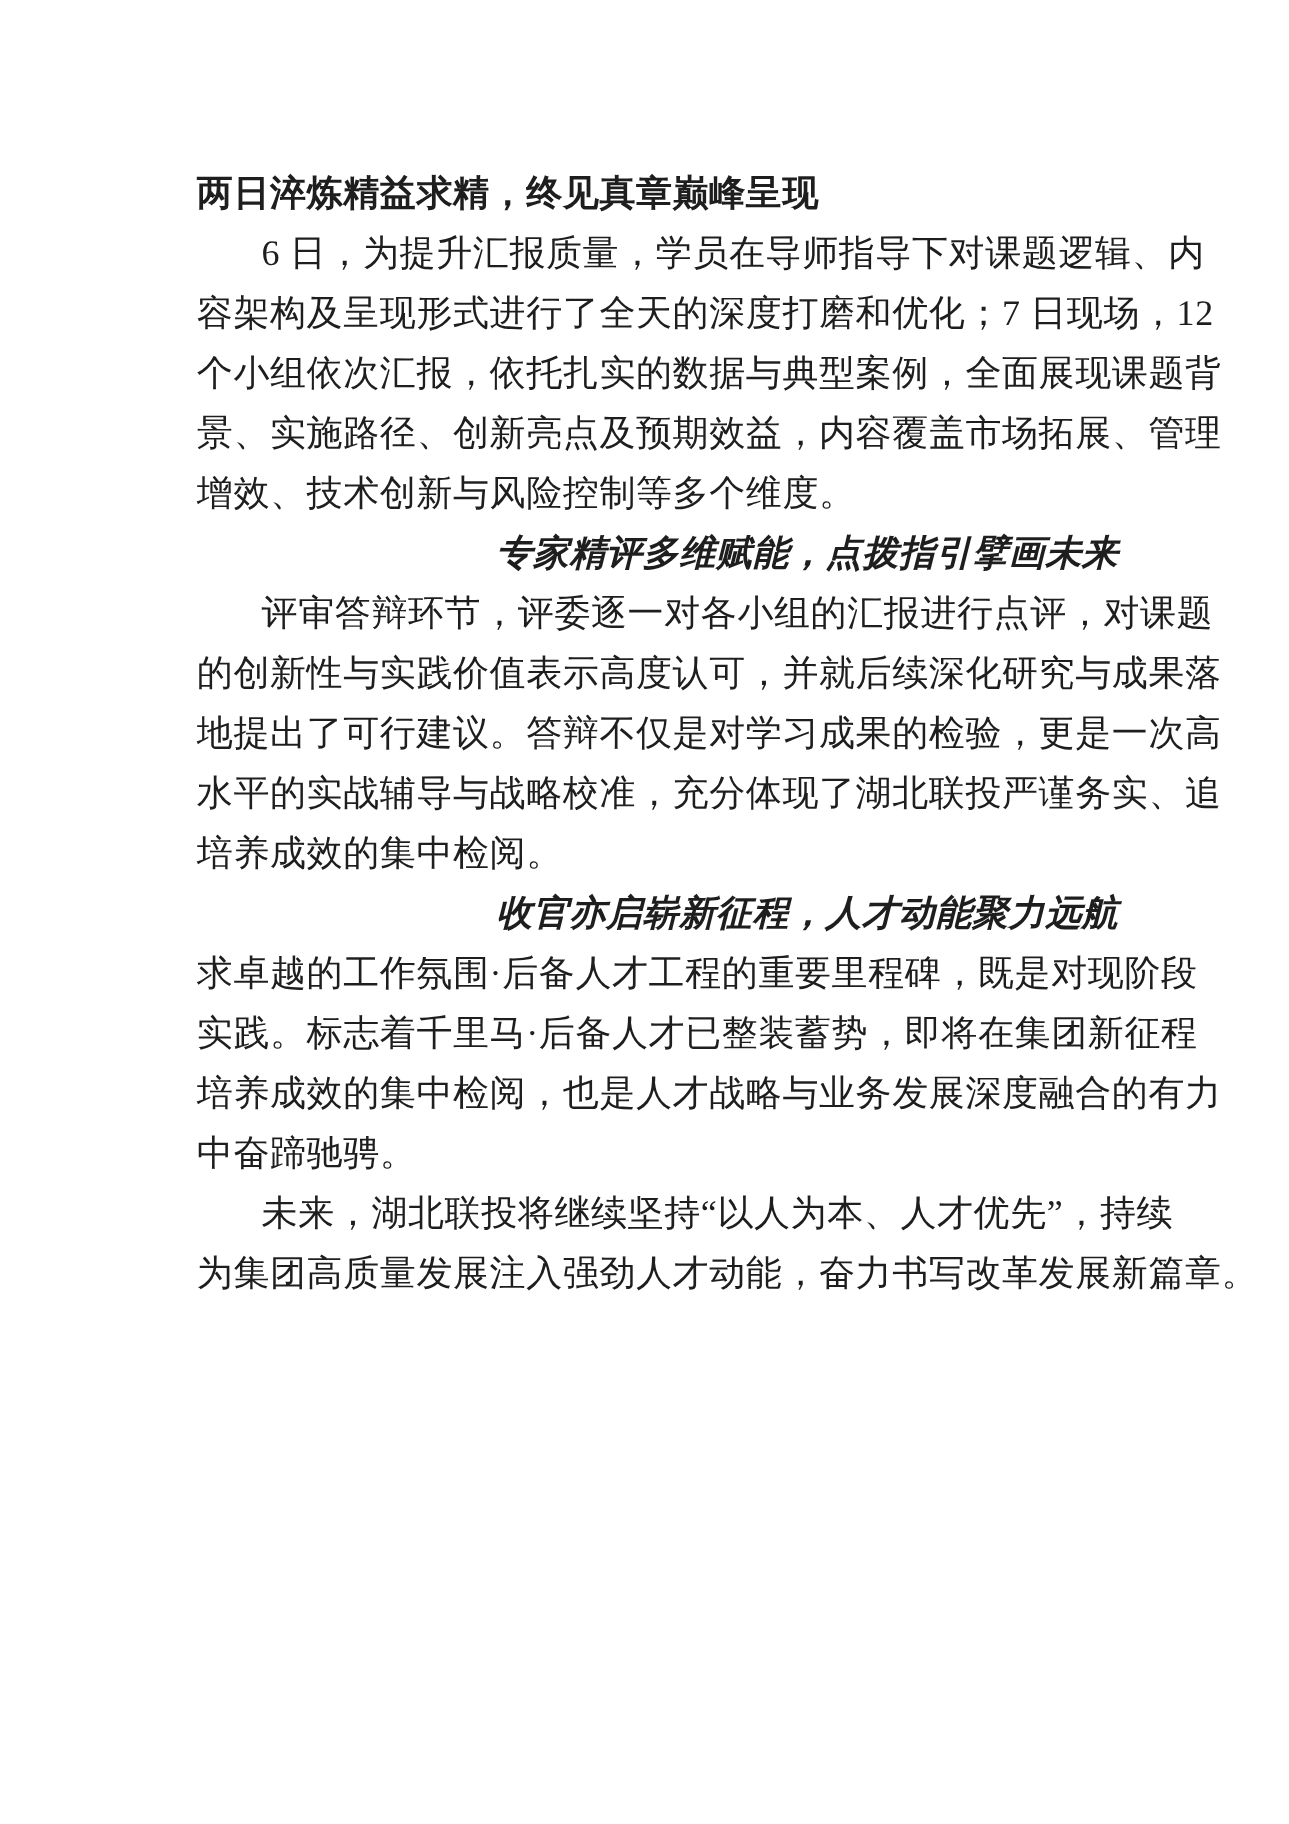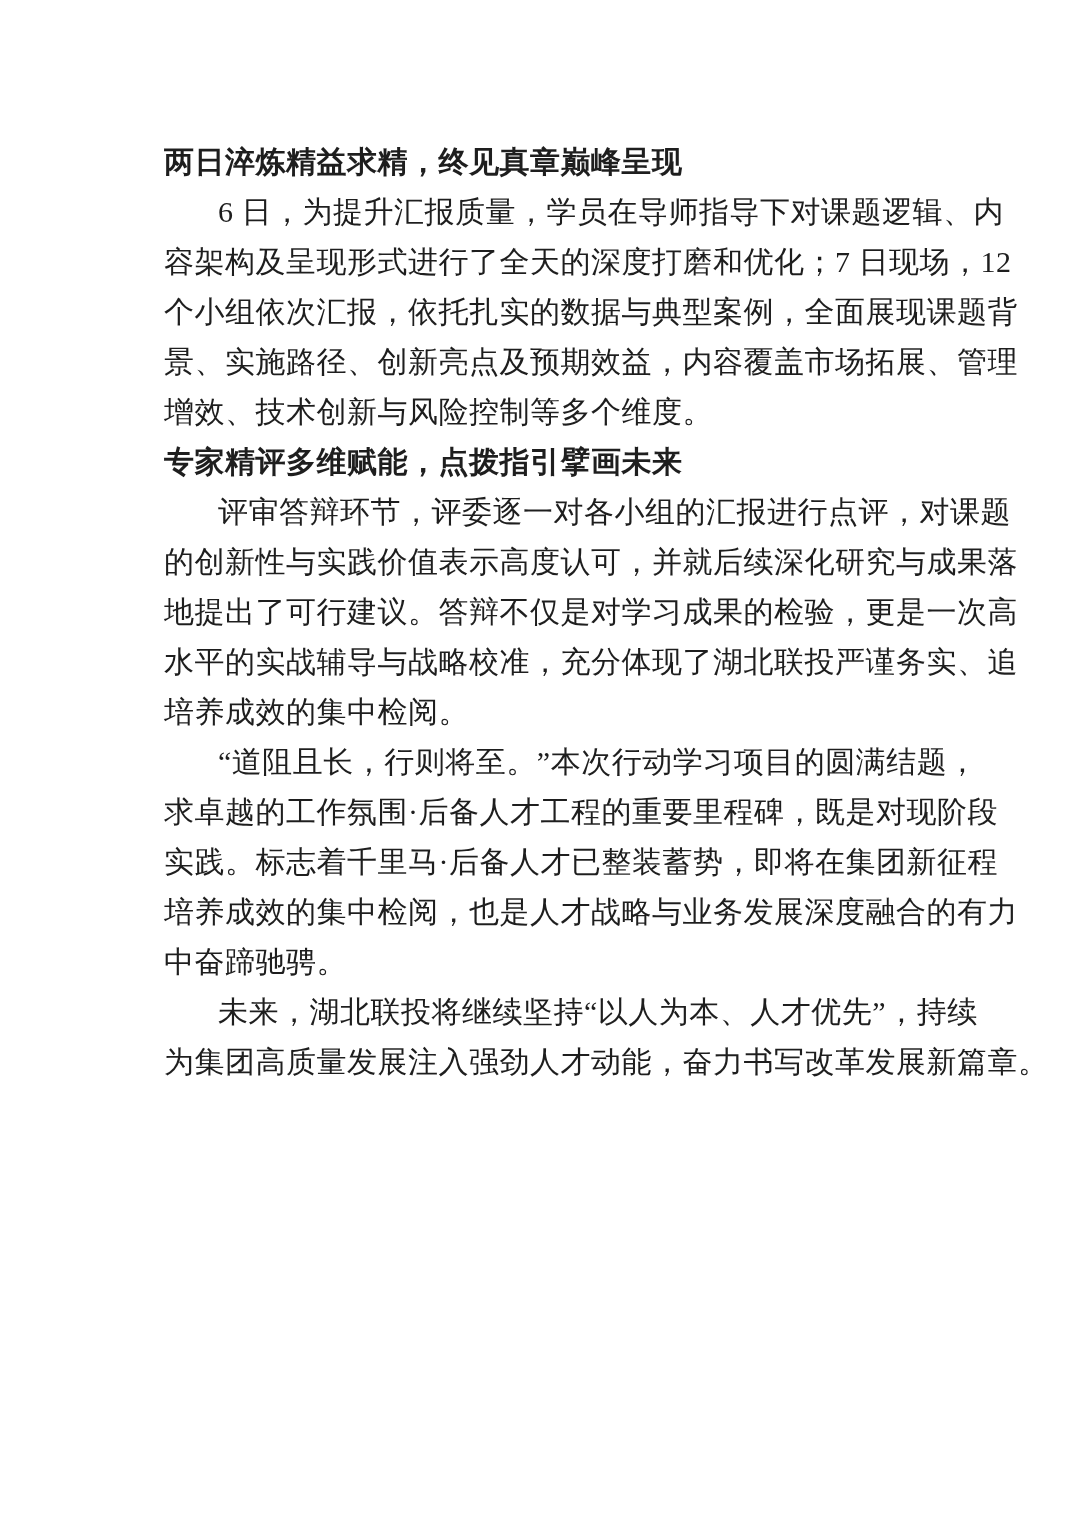--- a/index.html
+++ b/index.html
@@ -27,21 +27,22 @@
     height: 50px;
     line-height: 50px;
     font-size: 30px;
     white-space: nowrap;
     letter-spacing: 0.5px;
   }
   .line.heading {
     font-weight: 600;
   }
   .line.center {
-    text-align: left;
+    text-align: right;
+    font-style: italic;
   }
   .line.indent {
     text-indent: 1.8em;
   }
   .footer {
     position: absolute;
     left: 0;
     top: 1402px;
     width: 100%;
     text-align: center;
@@ -71,23 +72,23 @@
     <div class="line heading center">专家精评多维赋能，点拨指引擘画未来</div>
 
     <div>
       <div class="line indent">评审答辩环节，评委逐一对各小组的汇报进行点评，对课题</div>
       <div class="line">的创新性与实践价值表示高度认可，并就后续深化研究与成果落</div>
       <div class="line">地提出了可行建议。答辩不仅是对学习成果的检验，更是一次高</div>
       <div class="line">水平的实战辅导与战略校准，充分体现了湖北联投严谨务实、追</div>
       <div class="line">培养成效的集中检阅。</div>
     </div>
 
+    <div class="line heading center">收官亦启崭新征程，人才动能聚力远航</div>
 
     <div>
-      <div class="line indent">“道阻且长，行则将至。”本次行动学习项目的圆满结题，</div>
       <div class="line">求卓越的工作氛围·后备人才工程的重要里程碑，既是对现阶段</div>
       <div class="line">实践。标志着千里马·后备人才已整装蓄势，即将在集团新征程</div>
       <div class="line">培养成效的集中检阅，也是人才战略与业务发展深度融合的有力</div>
       <div class="line">中奋蹄驰骋。</div>
     </div>
 
     <div>
       <div class="line indent">未来，湖北联投将继续坚持“以人为本、人才优先”，持续</div>
       <div class="line">为集团高质量发展注入强劲人才动能，奋力书写改革发展新篇章。</div>
     </div>

